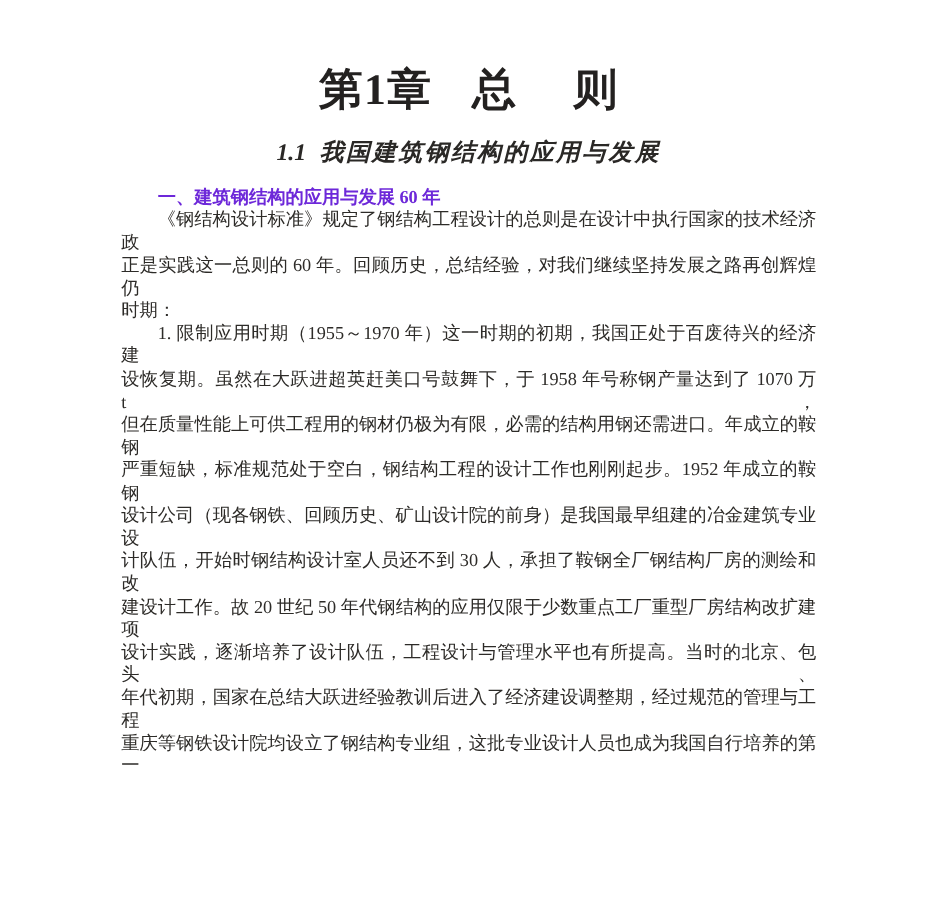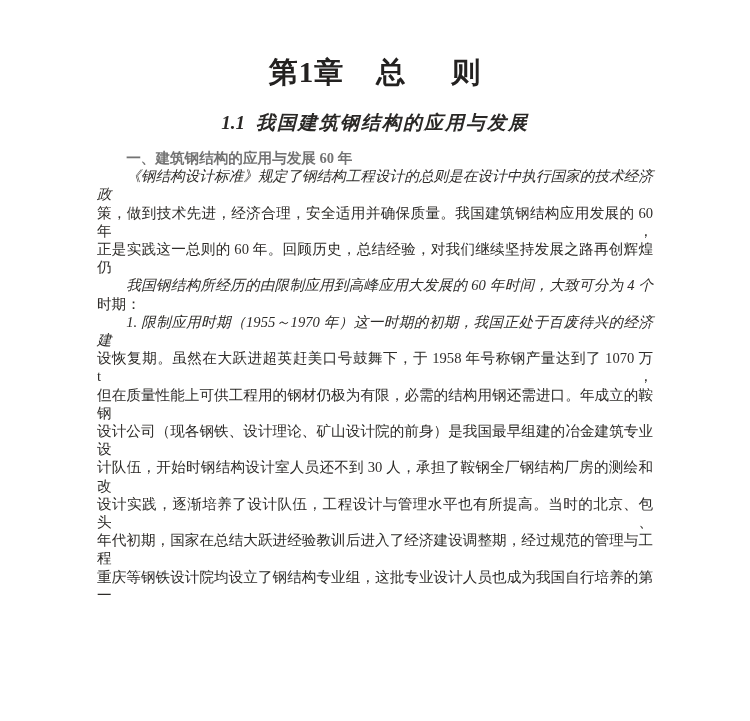--- a/index.html
+++ b/index.html
@@ -10,21 +10,21 @@
     color:#2d2b28;
     font-family:"Liberation Serif","DejaVu Serif",serif;
     overflow:hidden;
   }
   .chapter-title{
     margin:0;
     padding-top:55px;
     display:flex;
     justify-content:center;
     align-items:baseline;
-    font-size:29px;
+    font-size:35px;
     line-height:34px;
     font-weight:700;
     color:#232120;
     letter-spacing:1px;
   }
   .chapter-title .w1{margin-left:32px;}
   .chapter-title .w2{margin-left:45px;}
   .section-title{
     margin:22px 0 0 0;
     display:flex;
@@ -40,28 +40,28 @@
   .content{
     margin-top:14px;
     padding:0 97px;
     font-size:14.6px;
     line-height:18.2px;
     text-justify:inter-ideograph;
   }
   .sub-heading{
     font-weight:700;
     text-indent:2em;
-    color:#737373;
+    color:#6d28d9;
   }
   .line{
     text-align:justify;
     text-align-last:left;
   }
   .line.full{text-align-last:justify;}
-  .line.indent{text-indent:2em;font-style:italic;}
+  .line.indent{text-indent:2em;}
 </style>
 </head>
 <body>
 
 <div class="page">
 
   <h1 class="chapter-title">
     <span>第1章</span>
     <span class="w1">总</span>
     <span class="w2">则</span>
@@ -69,28 +69,28 @@
 
   <h2 class="section-title">
     <span>1.1</span>
     <span class="st">我国建筑钢结构的应用与发展</span>
   </h2>
 
   <div class="content">
     <div class="sub-heading">一、建筑钢结构的应用与发展 60 年</div>
     <div id="body-lines">
         <div class="line indent full">《钢结构设计标准》规定了钢结构工程设计的总则是在设计中执行国家的技术经济政</div>
-        <div class="line full">策，做到技术先进，经济合理，安全适用并确保质量。我国建筑钢结构应用发展的 60 年，</div>
         <div class="line full">正是实践这一总则的 60 年。回顾历史，总结经验，对我们继续坚持发展之路再创辉煌仍</div>
-        <div class="line indent full">我国钢结构所经历的由限制应用到高峰应用大发展的 60 年时间，大致可分为 4 个</div>
         <div class="line">时期：</div>
         <div class="line indent full">1. 限制应用时期（1955～1970 年）这一时期的初期，我国正处于百废待兴的经济建</div>
         <div class="line full">设恢复期。虽然在大跃进超英赶美口号鼓舞下，于 1958 年号称钢产量达到了 1070 万 t，</div>
         <div class="line full">但在质量性能上可供工程用的钢材仍极为有限，必需的结构用钢还需进口。年成立的鞍钢</div>
-        <div class="line full">设计公司（现各钢铁、设计理论、矿山设计院的前身）是我国最早组建的冶金建筑专业设</div>
+        <div class="line full">严重短缺，标准规范处于空白，钢结构工程的设计工作也刚刚起步。1952 年成立的鞍钢</div>
+        <div class="line full">设计公司（现各钢铁、回顾历史、矿山设计院的前身）是我国最早组建的冶金建筑专业设</div>
         <div class="line full">计队伍，开始时钢结构设计室人员还不到 30 人，承担了鞍钢全厂钢结构厂房的测绘和改</div>
+        <div class="line full">建设计工作。故 20 世纪 50 年代钢结构的应用仅限于少数重点工厂重型厂房结构改扩建项</div>
         <div class="line full">设计实践，逐渐培养了设计队伍，工程设计与管理水平也有所提高。当时的北京、包头、</div>
         <div class="line full">年代初期，国家在总结大跃进经验教训后进入了经济建设调整期，经过规范的管理与工程</div>
         <div class="line full">重庆等钢铁设计院均设立了钢结构专业组，这批专业设计人员也成为我国自行培养的第一</div>
       </div>
   </div>
 
 </div>
 
 </body></html>

